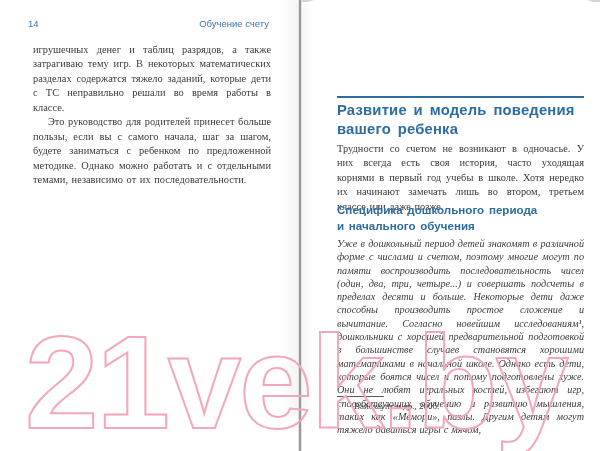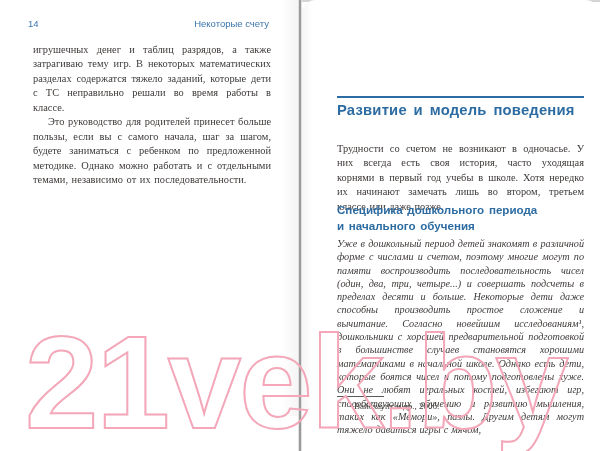--- a/index.html
+++ b/index.html
@@ -107,34 +107,35 @@
 </style>
 </head>
 <body>
 
 <div class="spread">
   <div class="top-edge"></div>
 
   <div class="page left">
     <div class="pg-header">
       <span>14</span>
-      <span>Некоторые счету</span>
+      <span>Обучение счету</span>
     </div>
     <div class="left-body">
       <p>игрушечных денег и таблиц разрядов, а также затрагиваю тему игр. В некоторых математических разделах содержатся тяжело заданий, которые дети с ТС неправильно решали во время работы в классе.</p>
       <p class="indent">Это руководство для родителей принесет больше пользы, если вы с самого начала, шаг за шагом, будете заниматься с ребенком по предложенной методике. Однако можно работать и с отдельными темами, независимо от их последовательности.</p>
     </div>
   </div>
 
   <div class="spine"></div>
 
   <div class="page right">
     <div class="chapter-rule"></div>
     <h1 class="chapter-title">
       <span>Развитие и модель поведения</span><br>
+      <span>вашего ребенка</span>
     </h1>
     <p class="intro-para">Трудности со счетом не возникают в одночасье. У них всегда есть своя история, часто уходящая корнями в первый год учебы в школе. Хотя нередко их начинают замечать лишь во втором, третьем классе или даже позже.</p>
     <h2 class="section-title">
       <span>Специфика дошкольного периода</span><br>
       <span>и начального обучения</span>
     </h2>
     <p class="right-body">Уже в дошкольный период детей знакомят в различной форме с числами и счетом, поэтому многие могут по памяти воспроизводить последовательность чисел (один, два, три, четыре...) и совершать подсчеты в пределах десяти и больше. Некоторые дети даже способны производить простое сложение и вычитание. Согласно новейшим исследованиям¹, дошкольники с хорошей предварительной подготовкой в большинстве случаев становятся хорошими математиками в начальной школе. Однако есть дети, которые боятся чисел и потому подготовлены хуже. Они не любят игральных костей, избегают игр, способствующих обучению и развитию мышления, таких как «Мемори», пазлы. Другим детям могут тяжело даваться игры с мячом,</p>
     <div class="footnote-rule"></div>
     <p class="footnote">¹ Вайсхаупт и др., 2006.</p>
   </div>

